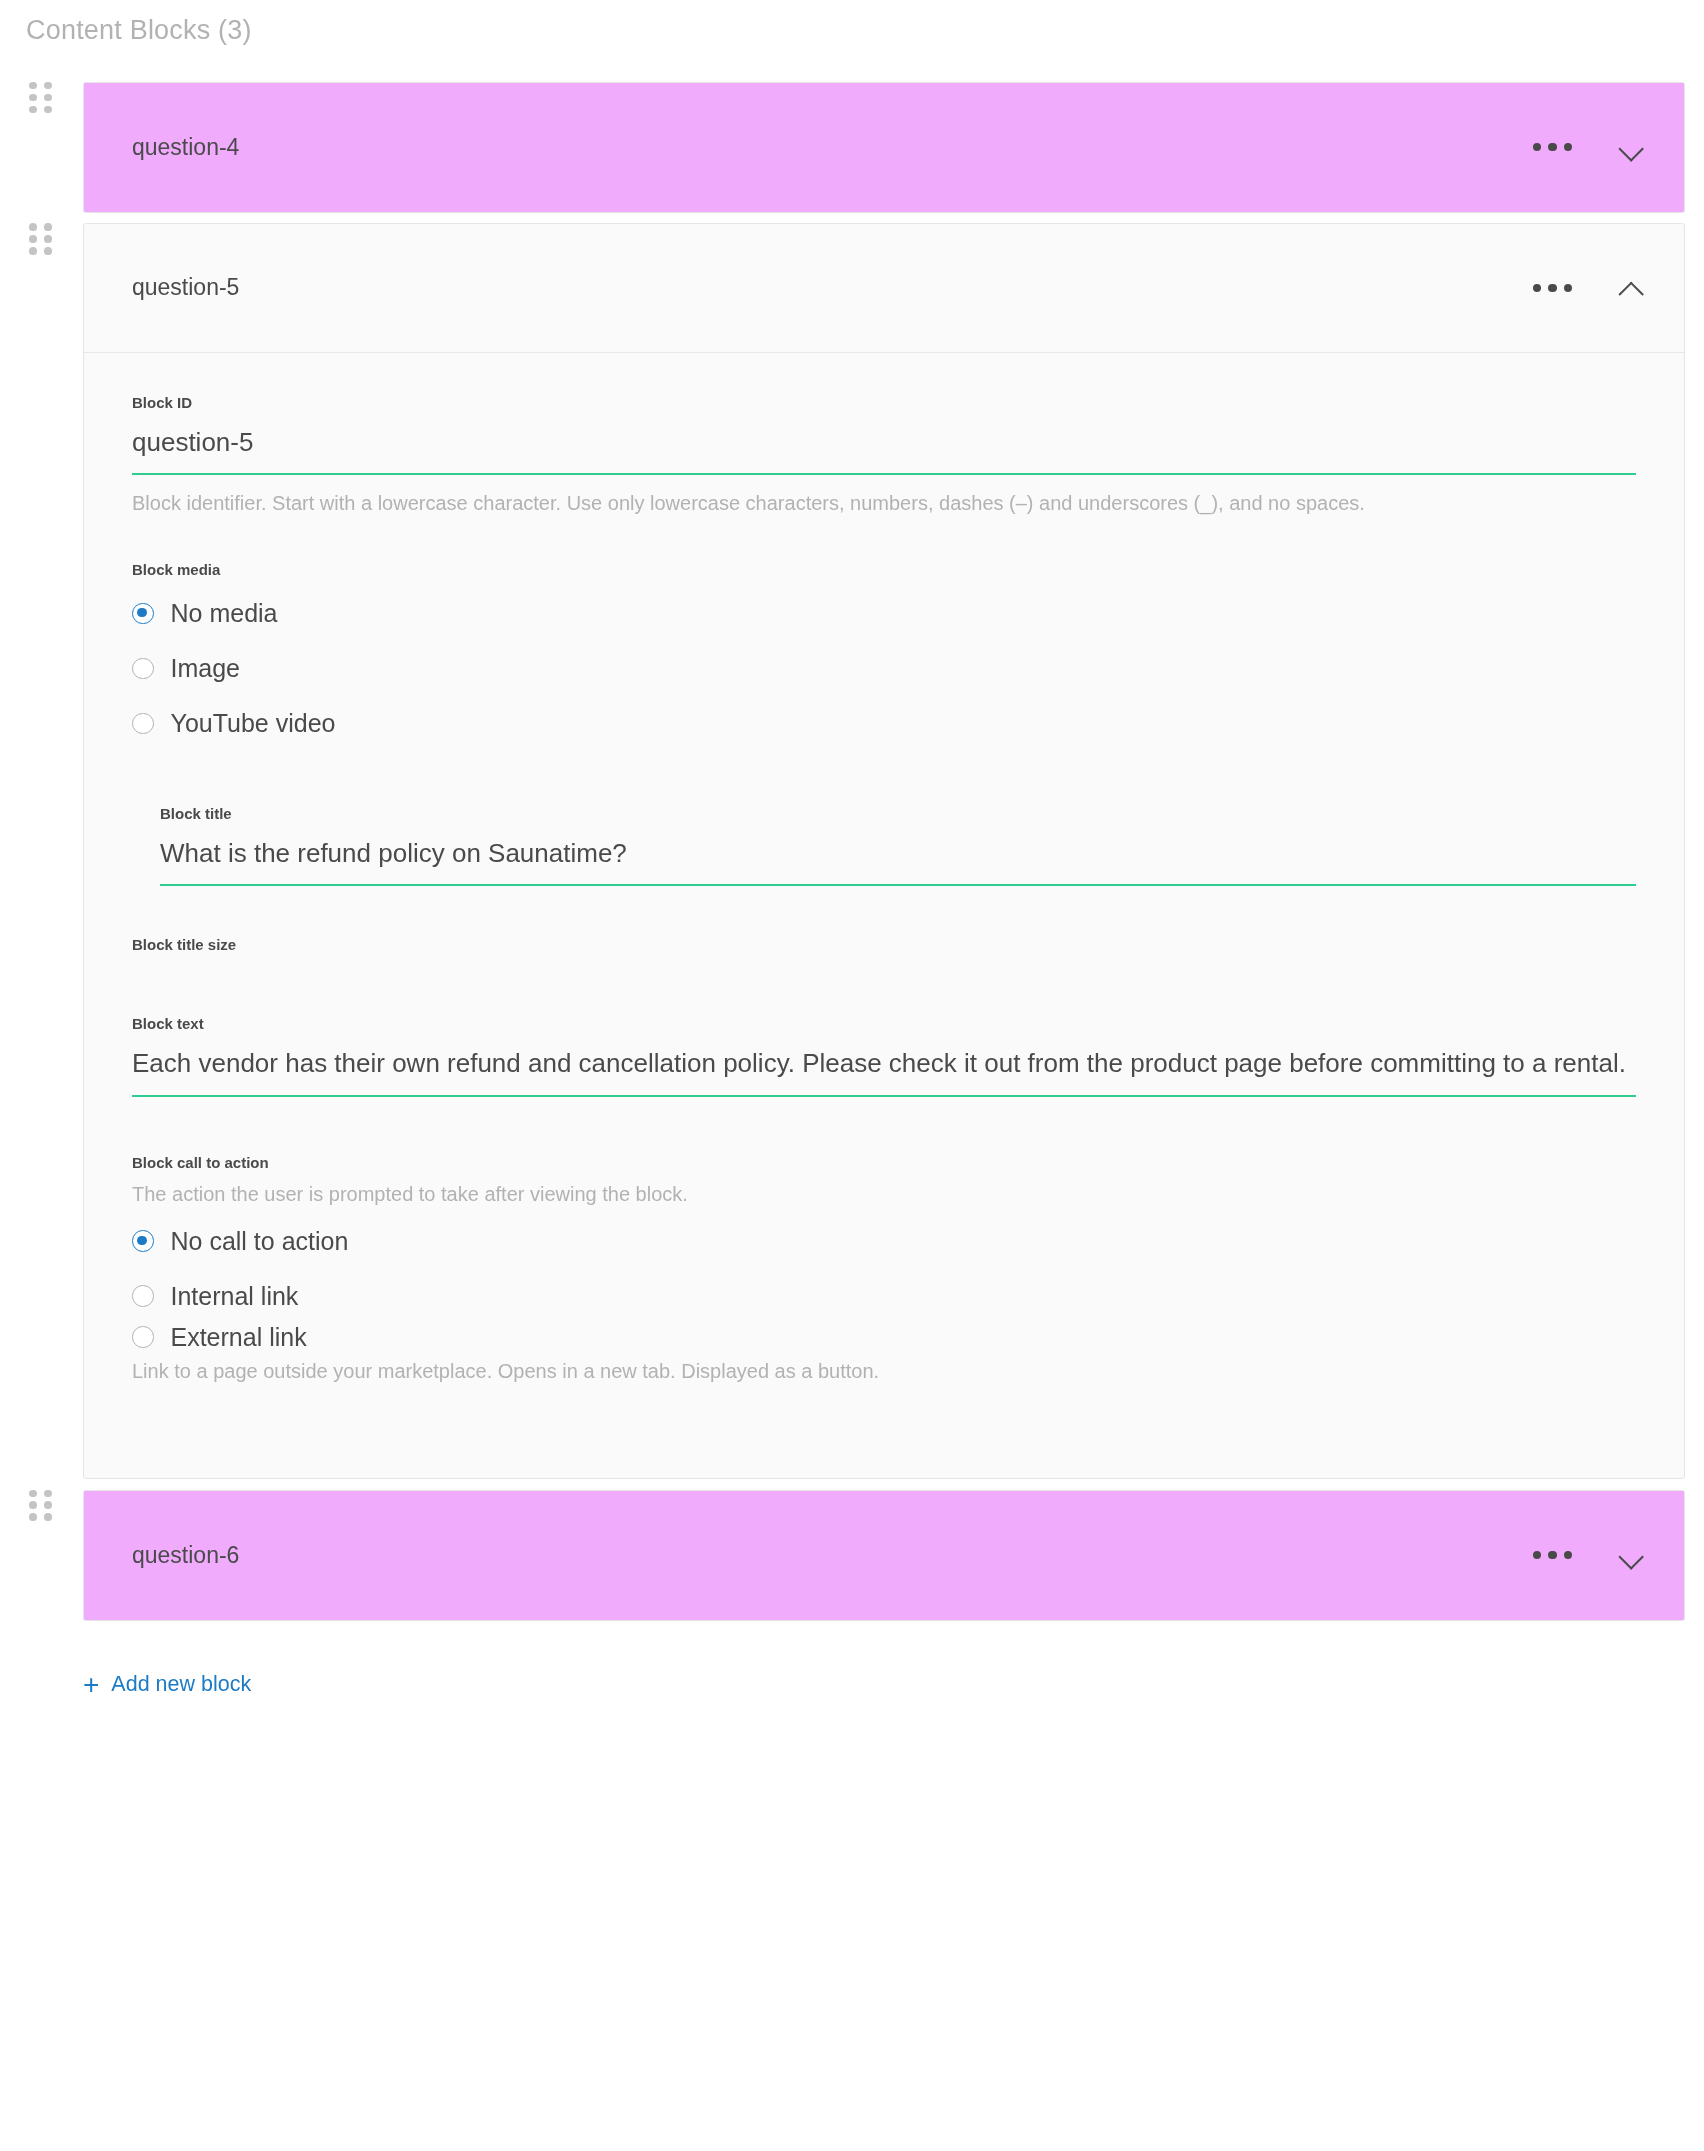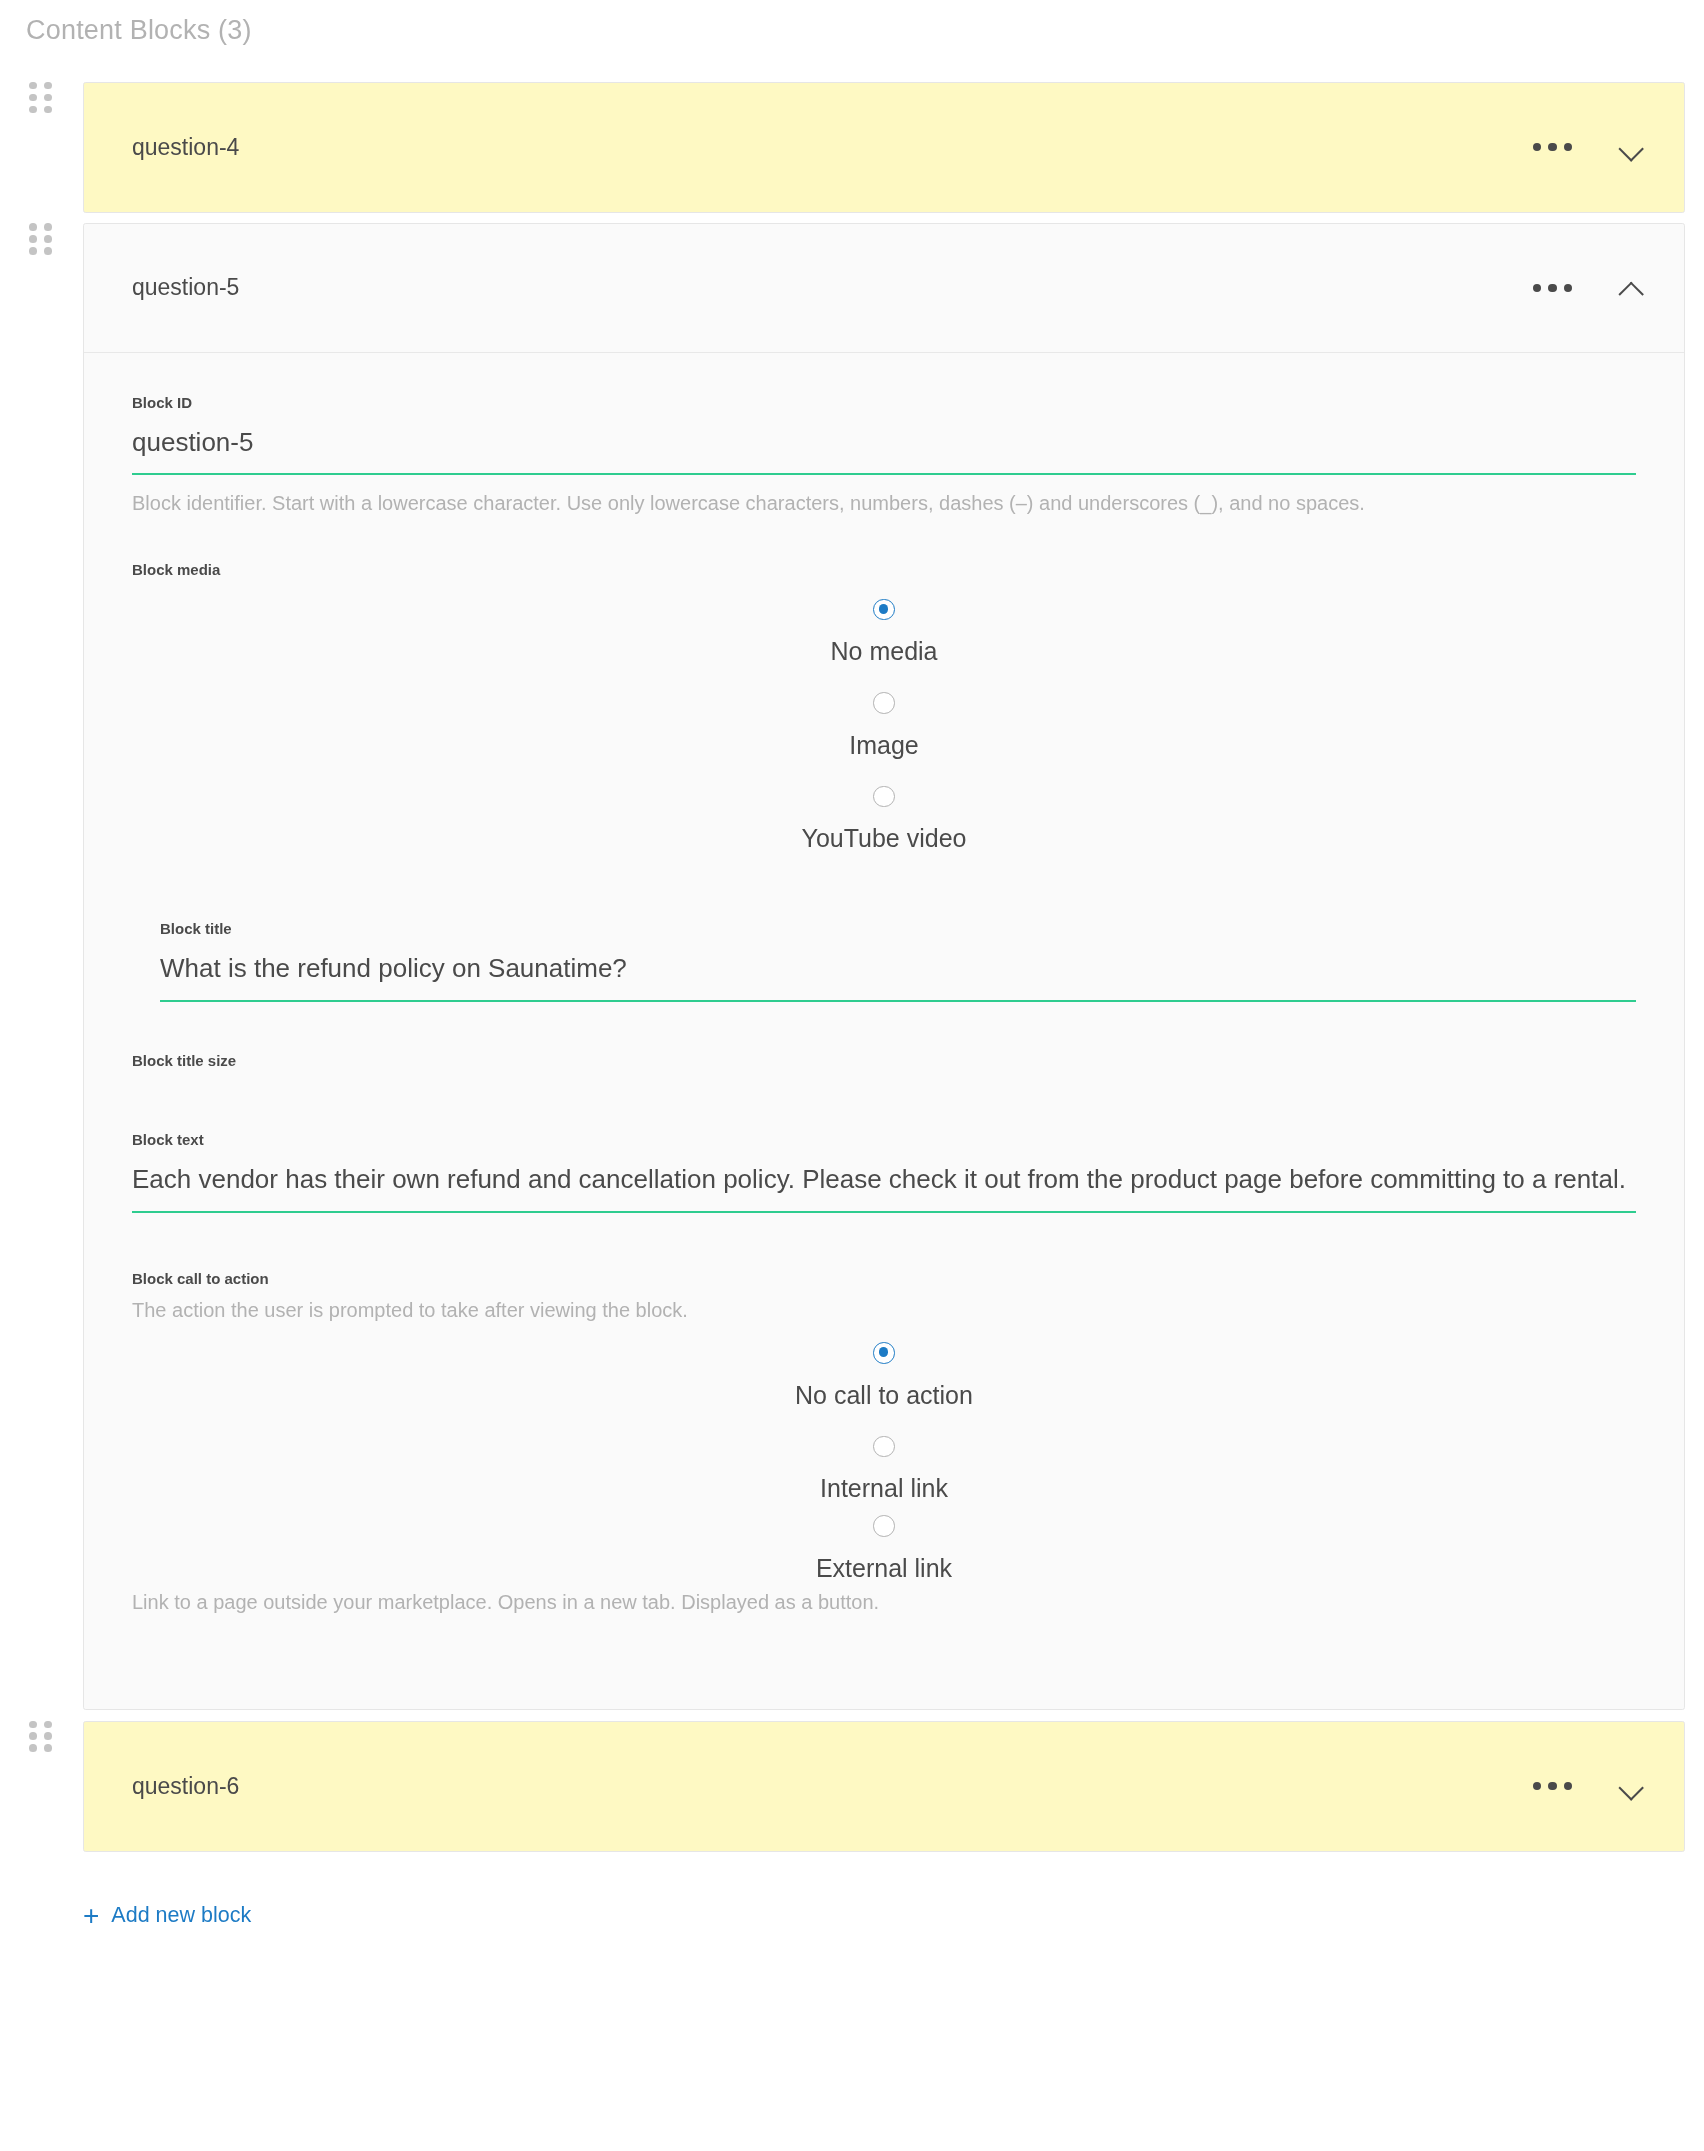--- a/index.html
+++ b/index.html
@@ -60,21 +60,21 @@
     width: 7.7px;
     height: 7.7px;
     border-radius: 50%;
     background: #c4c4c4;
   }
 
   .block-card {
     flex: 1 1 auto;
     border: 0.9px solid #e6e6e6;
     border-radius: 2.6px;
-    background: #fef9c3;
+    background: #f0abfc;
     margin-right: 19px;
   }
   .block-card.expanded {
     background: #fafafa;
   }
 
   .block-header {
     height: 129px;
     display: flex;
     align-items: center;
@@ -165,21 +165,20 @@
   .group {
     margin-top: 43px;
   }
 
   .radio-row {
     display: flex;
     align-items: center;
     gap: 17px;
     margin-bottom: 26px;
     cursor: pointer;
-    flex-direction: column;
   }
   .radio-row:last-child { margin-bottom: 0; }
 
   .radio {
     width: 21.5px;
     height: 21.5px;
     border-radius: 50%;
     border: 1.7px solid #b2b2b2;
     background: #ffffff;
     flex: 0 0 21.5px;

